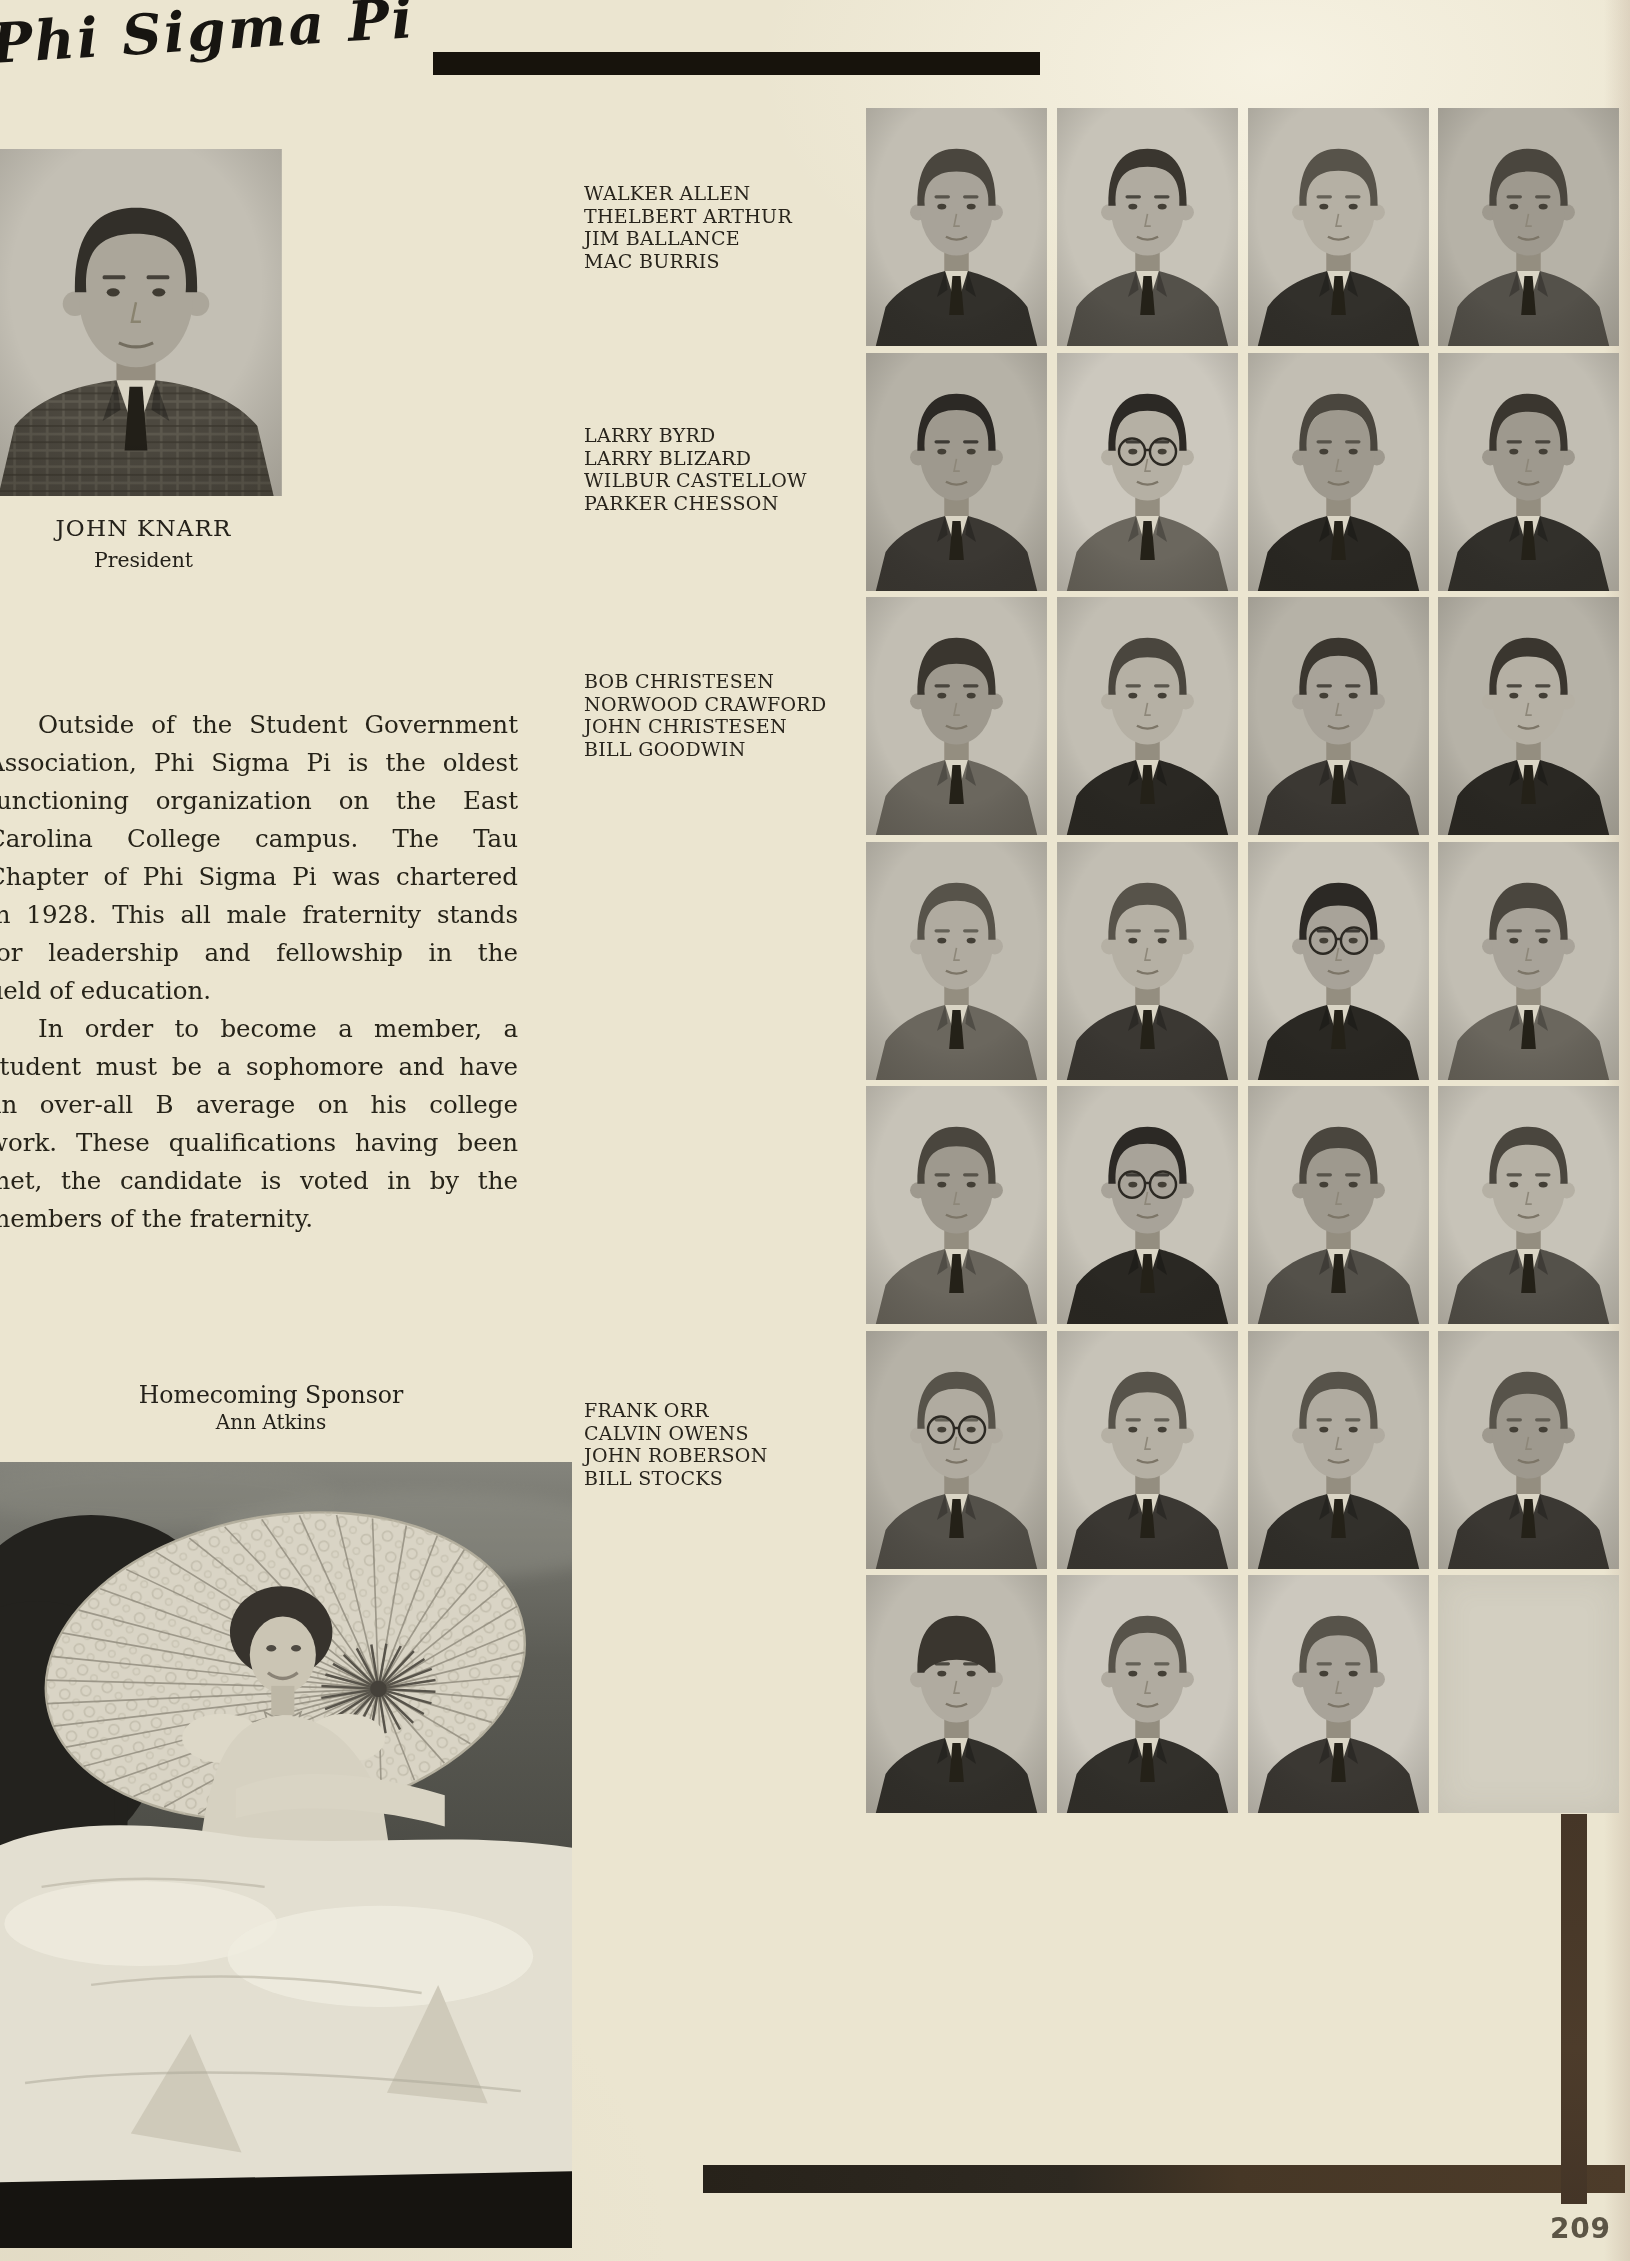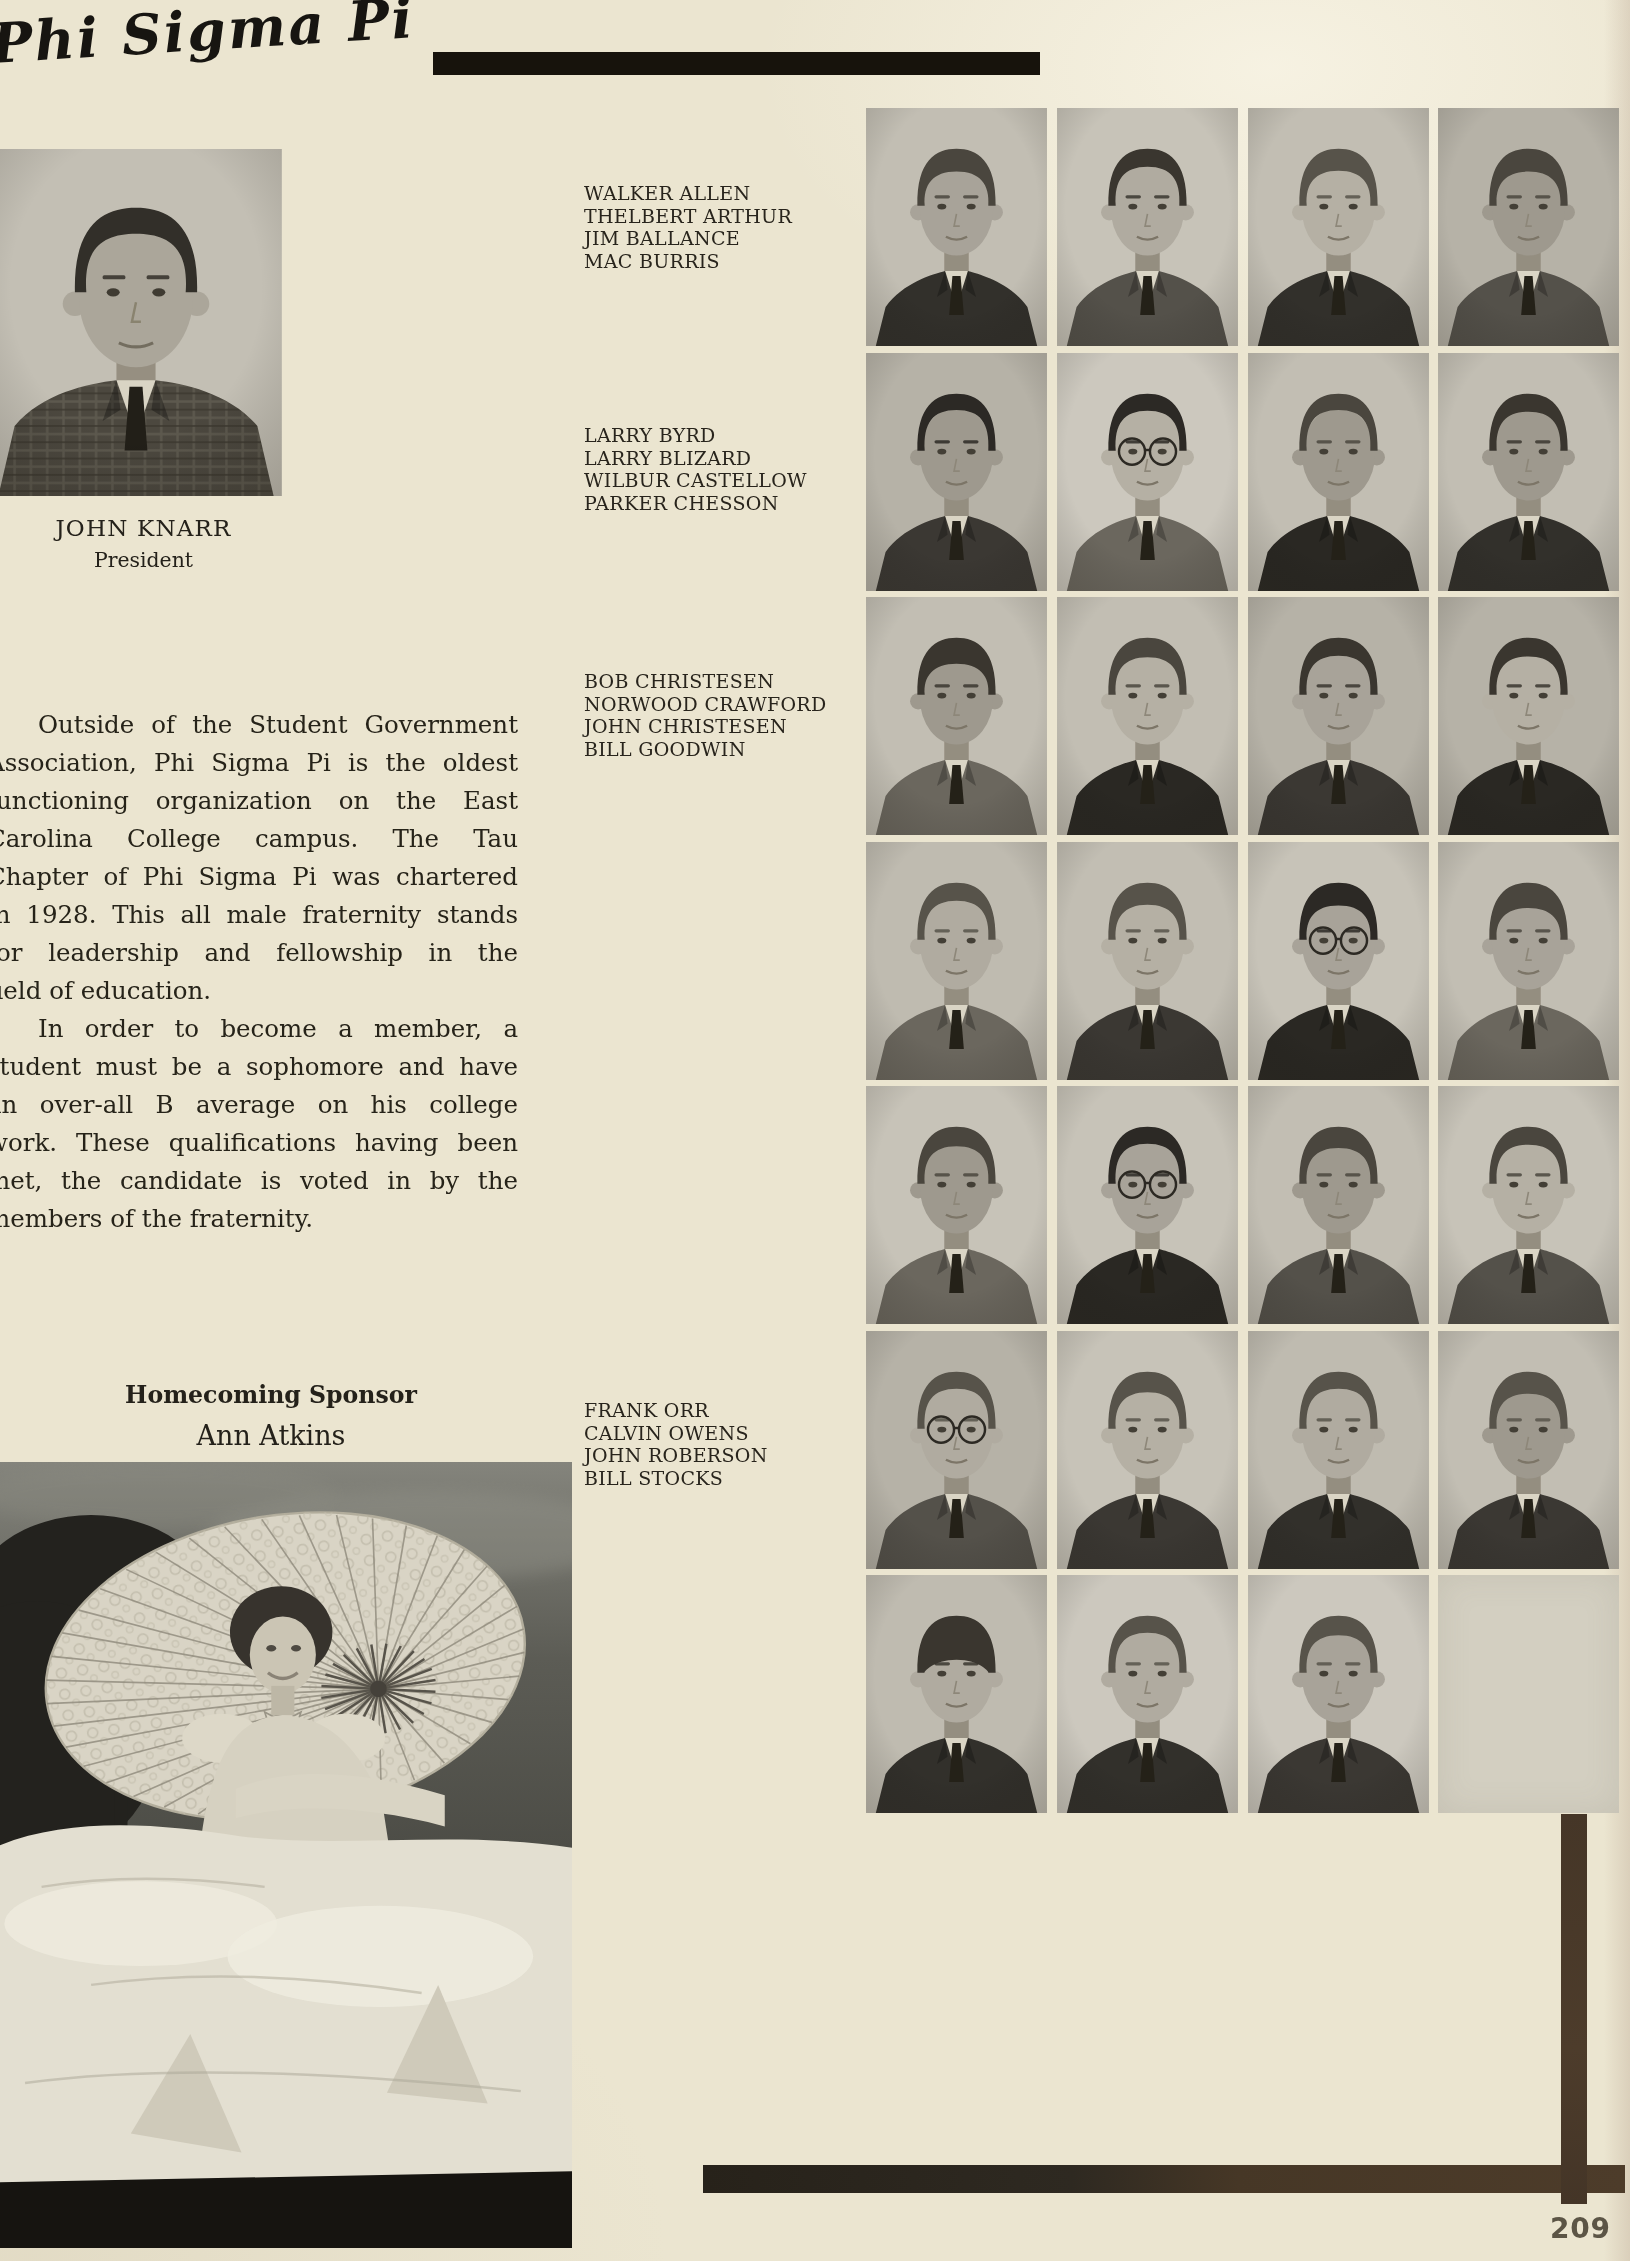--- a/index.html
+++ b/index.html
@@ -20,22 +20,22 @@
   .cap-role{font-size:20.4px;margin-top:6.5px;}
   .bodytext{position:absolute;left:-13px;top:706px;width:531px;font-size:24.5px;
     line-height:38px;color:#262319;}
   .jline{text-align:justify;text-align-last:justify;}
   .jlast{text-align:left;text-align-last:left;}
   .ind{text-indent:51px;}
   .namegroup{position:absolute;left:584px;font-size:19px;line-height:22.5px;
     letter-spacing:0.3px;color:#28241c;white-space:nowrap;}
   .g0{top:182px}.g1{top:424px}.g2{top:670px}.g3{top:913px}.g4{top:1159px}.g5{top:1399px}.g6{top:1643px}
   .sponsor{position:absolute;left:49px;top:1381px;width:444px;text-align:center;color:#24211a;}
-  .sponsor-line1{font-size:23.6px;font-weight:bold;}
-  .sponsor-line2{font-size:27px;margin-top:11px;}
+  .sponsor-line1{font-size:23.6px;}
+  .sponsor-line2{font-size:20px;margin-top:1px;}
   .sponsor-photo{position:absolute;left:-8.2px;top:1462px;width:580px;height:786px;}
   .grid{position:absolute;left:866px;top:108px;display:grid;
     grid-template-columns:repeat(4,181px);grid-auto-rows:238px;column-gap:9.8px;row-gap:6.5px;}
   .cell{width:181px;height:238px;overflow:hidden;}
   .cell svg{display:block;}
   .empty-slot{background:#d3cfc1;box-shadow:inset 0 0 33px rgba(120,115,100,0.15);}
   .hbar{position:absolute;left:703px;top:2165px;width:922px;height:28px;
     background:linear-gradient(to right,#27221a,#2e2921 40%,#463726 58%,#4d3c2a);}
   .vbar{position:absolute;left:1561px;top:1814px;width:26px;height:390px;
     background:linear-gradient(to bottom,#453627,#4d3c2b 60%,#443527);}

